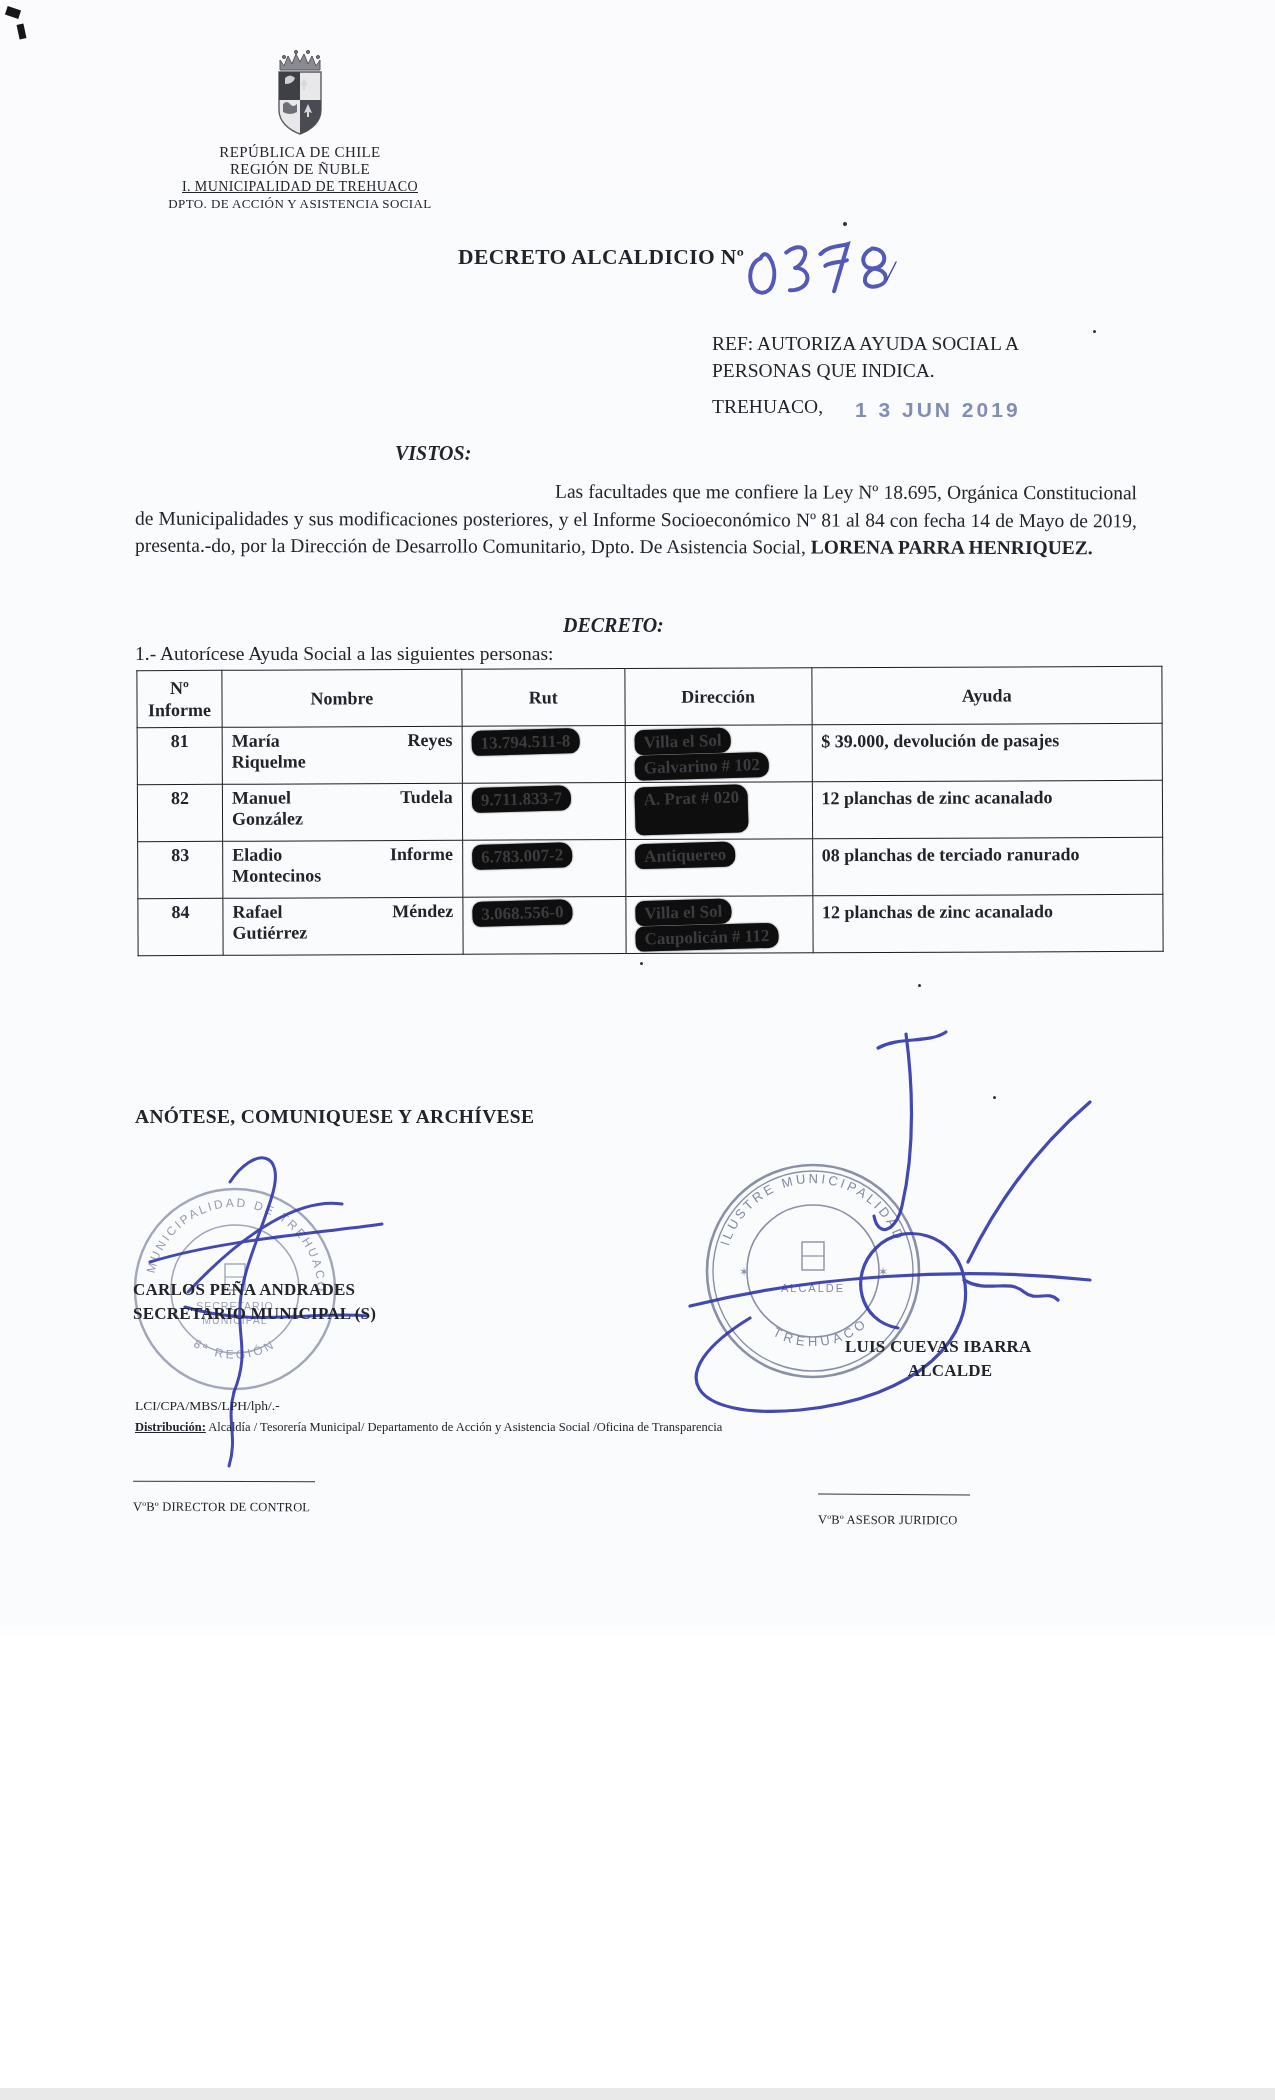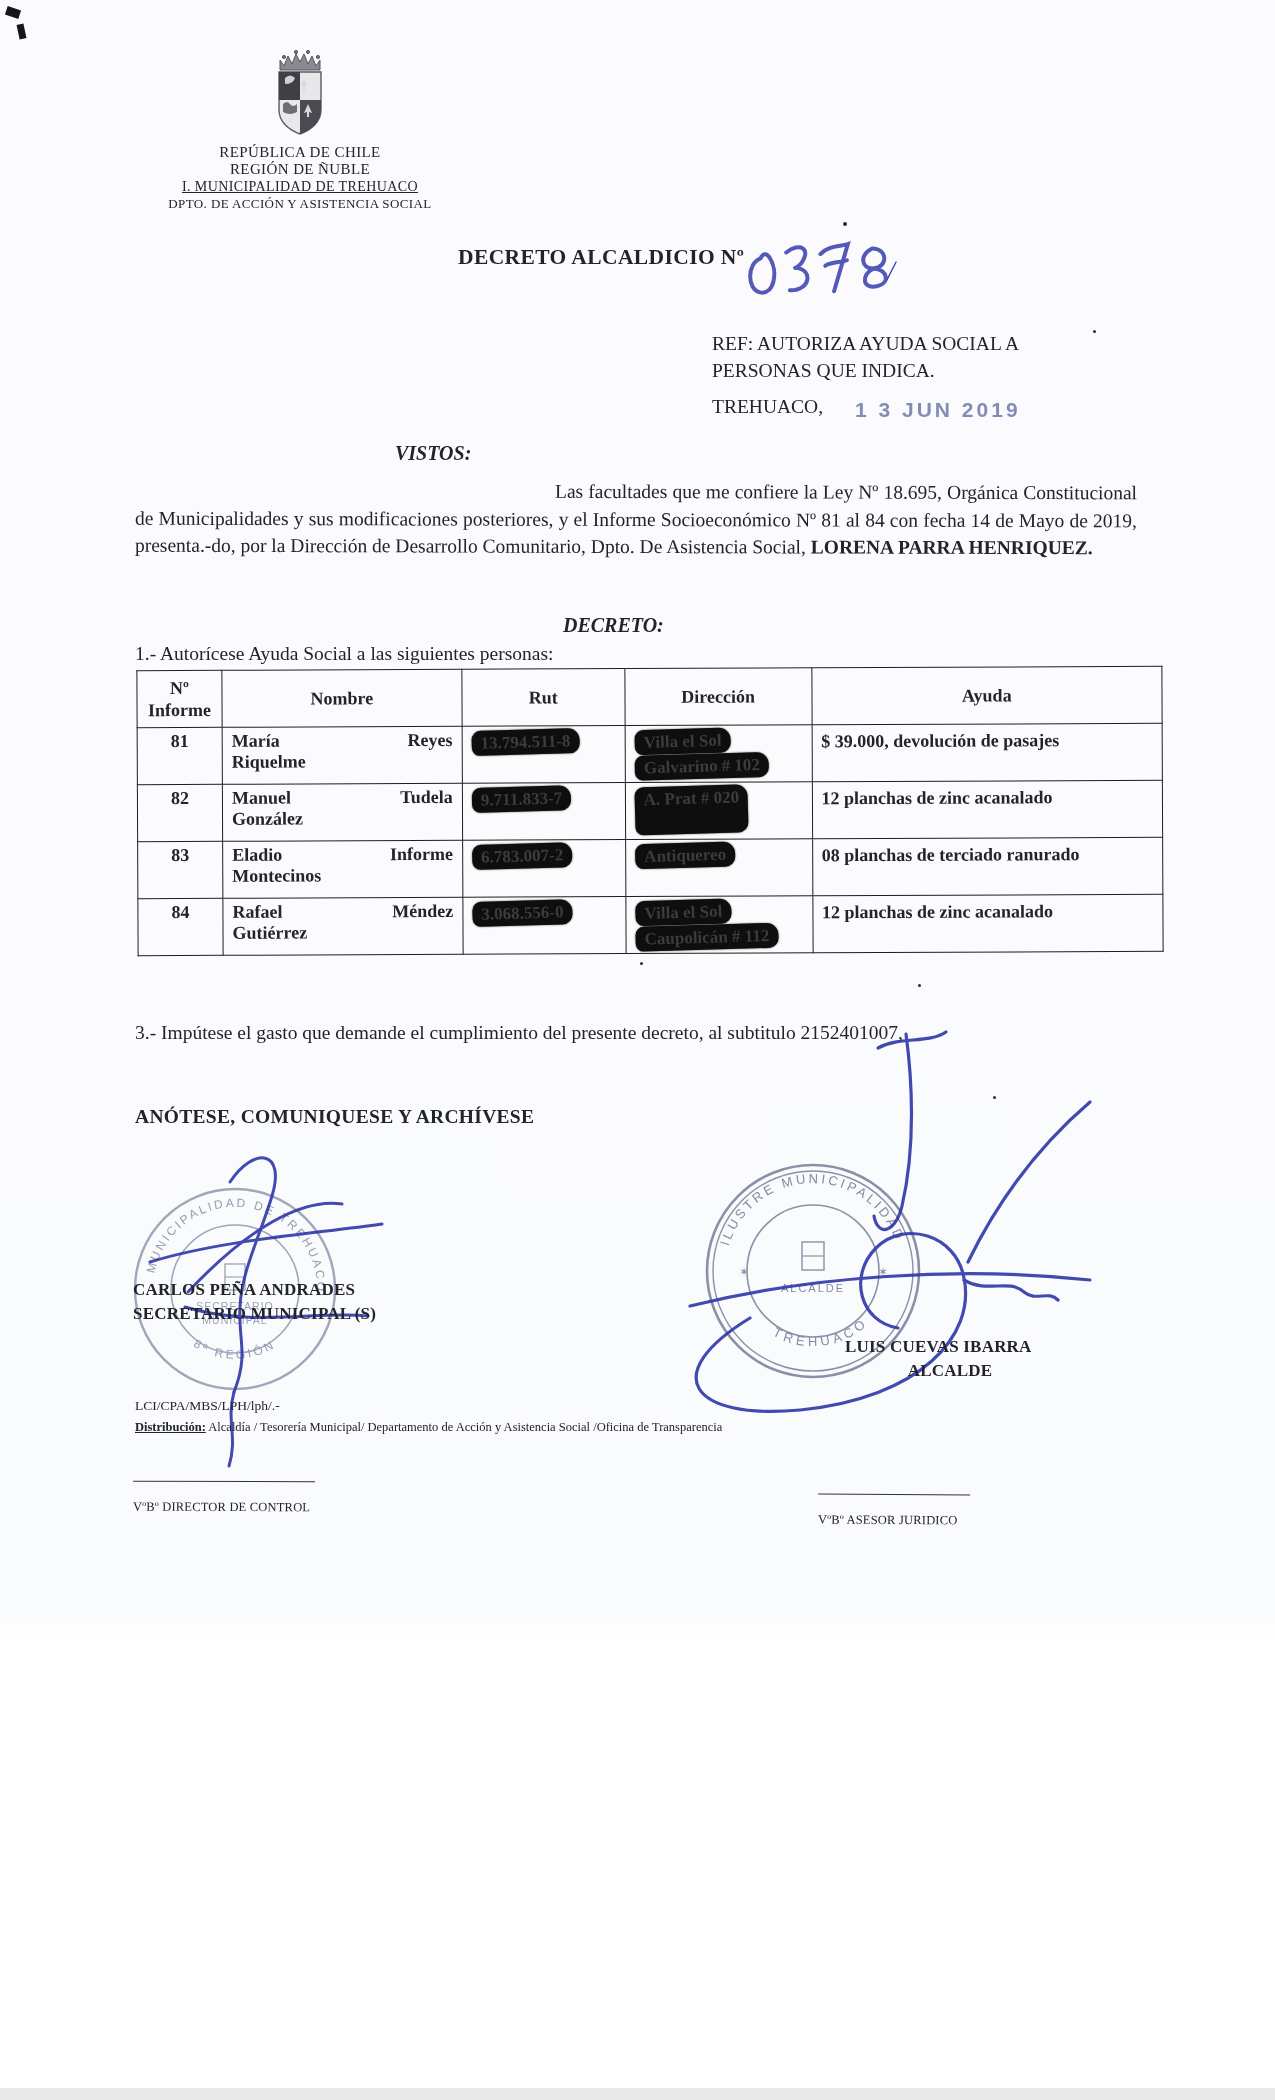--- a/index.html
+++ b/index.html
@@ -196,21 +196,20 @@
       <td><span class="redact">3.068.556-0</span></td>
       <td>
         <span class="redact">Villa el Sol</span><br>
         <span class="redact">Caupolicán # 112</span>
       </td>
       <td class="ayuda-cell">12 planchas de zinc acanalado</td>
     </tr>
   </tbody>
     </table>
 
-  <div class="abs" id="item3a">3.- Impútese el gasto que demande el cumplimiento del presente decreto, al subtitulo 2152401007,</div>
   <div class="abs" id="closing">ANÓTESE, COMUNIQUESE Y ARCHÍVESE</div>
 
   <svg class="abs stamp-svg" style="left:128px;top:1182px;" width="214" height="214" viewBox="0 0 214 214">
     <defs>
       <path id="ls-top" d="M25,107 A82,82 0 0 1 189,107"></path>
       <path id="ls-bot" d="M33,118 A76,76 0 0 0 181,118"></path>
     </defs>
     <circle cx="107" cy="107" r="100" fill="none" stroke="#8b92aa" stroke-width="2.4"></circle>
     <circle cx="107" cy="107" r="64" fill="none" stroke="#8b92aa" stroke-width="1.6"></circle>
     <text font-size="12" fill="#7d849e" letter-spacing="2.5" font-family="Liberation Sans, sans-serif">

